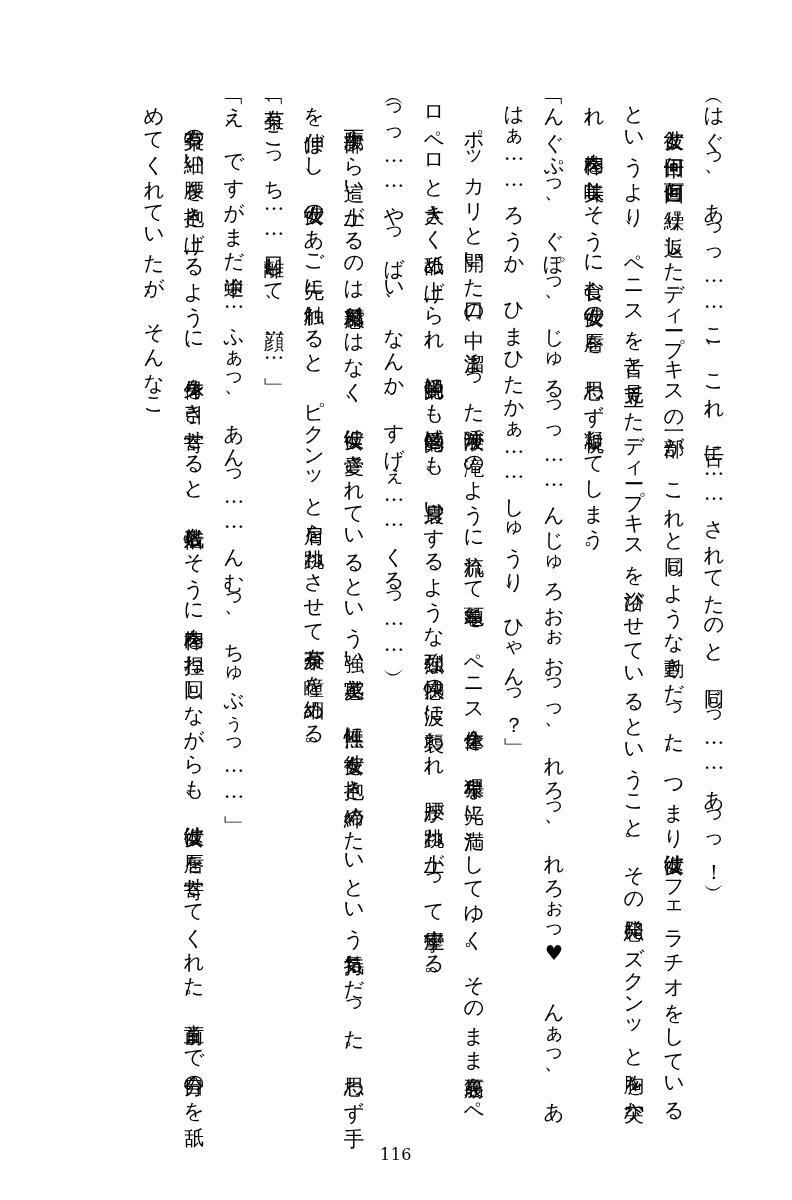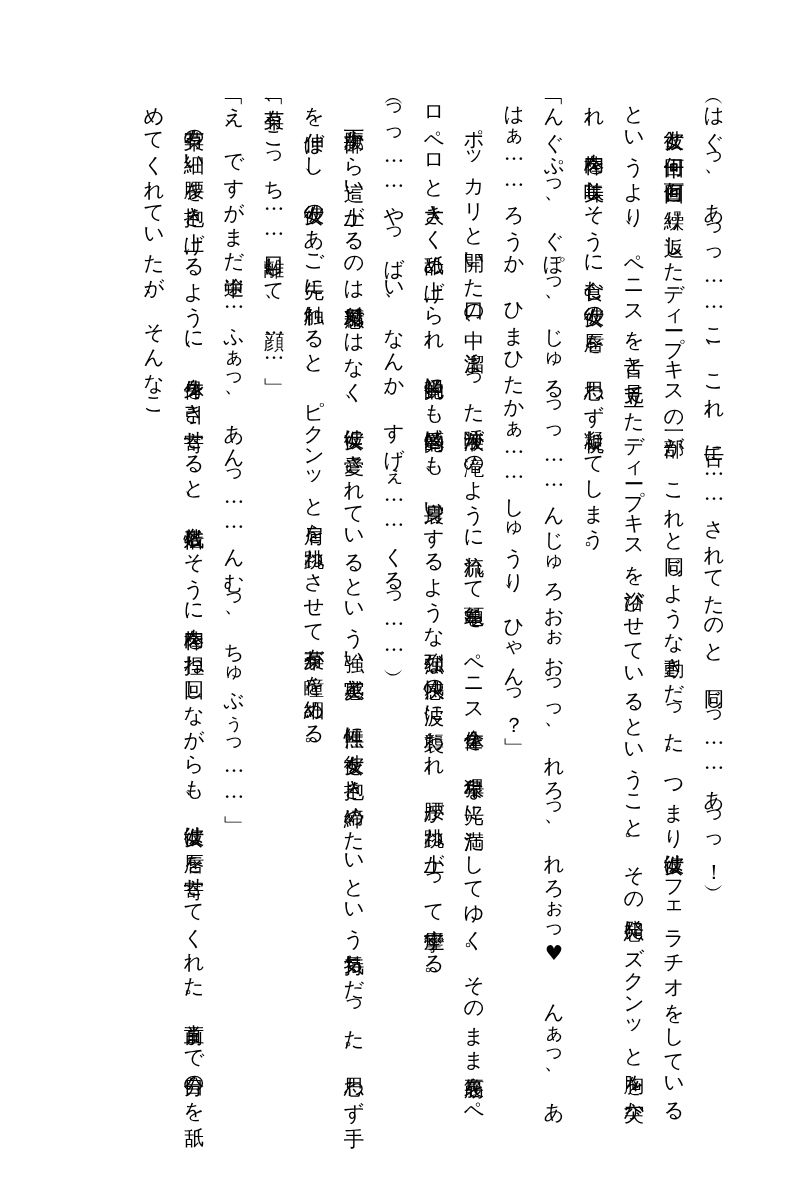--- a/index.html
+++ b/index.html
@@ -61,13 +61,14 @@
   <div class="text-block">（はぐっ、あっっ……こ、これ、舌に……されてたのと、同じっ……あっっ！）
 　彼女と何十回、何百回と繰り返したディープキスの一部が、これと同じような動きだった。つまり彼女はフェラチオをしているというより、ペニスを舌と見立てたディープキスを浴びせているということ。その発想にズクンッと胸を突かれ、肉棒を美味しそうに食む彼女の唇を、思わず凝視してしまう。
 「んぐぷっ、ぐぽっ、じゅるっっ……んじゅろおぉおっっ、れろっ、れろぉっ♥　んぁっ、あはぁ……ろうか、ひまひたかぁ……しゅうり、ひゃんっ？」
 　ポッカリと開いた口の中、溜まった唾液が滝のように流れて亀頭を、ペニス全体を、卑猥な光に満たしてゆく。そのまま裏筋をペロペロと大きく舐め上げられ、視覚的にも感覚的にも、身震いするような強烈な快感の波に襲われ、腰が跳ね上がって痙攣する。
 （っっ……やっばい、なんか、すげぇ……くるっ……）
 　下腹部から這い上がるのは射精感ではなく、彼女に愛されているという強い実感と、無性に彼女を抱き締めたいという気持ちだった。思わず手を伸ばし、彼女のあご先に触れると、ピクンッと肩を跳ねさせて有菜が瞳を細める。
 「有菜、こっち……口離して、顔……」
 「え、ですがまだ途中……ふぁっ、あんっ……んむっ、ちゅぶぅっ……」
 　有菜の細い腰を抱き上げるように、身体を引き寄せると、名残惜しそうに肉棒を捏ね回しながらも、彼女は唇を寄せてくれた。直前まで自分のを舐めてくれていたが、そんなこ</div>
 
+  <div class="page-number">116</div>
 </div>
 
 </body></html>

